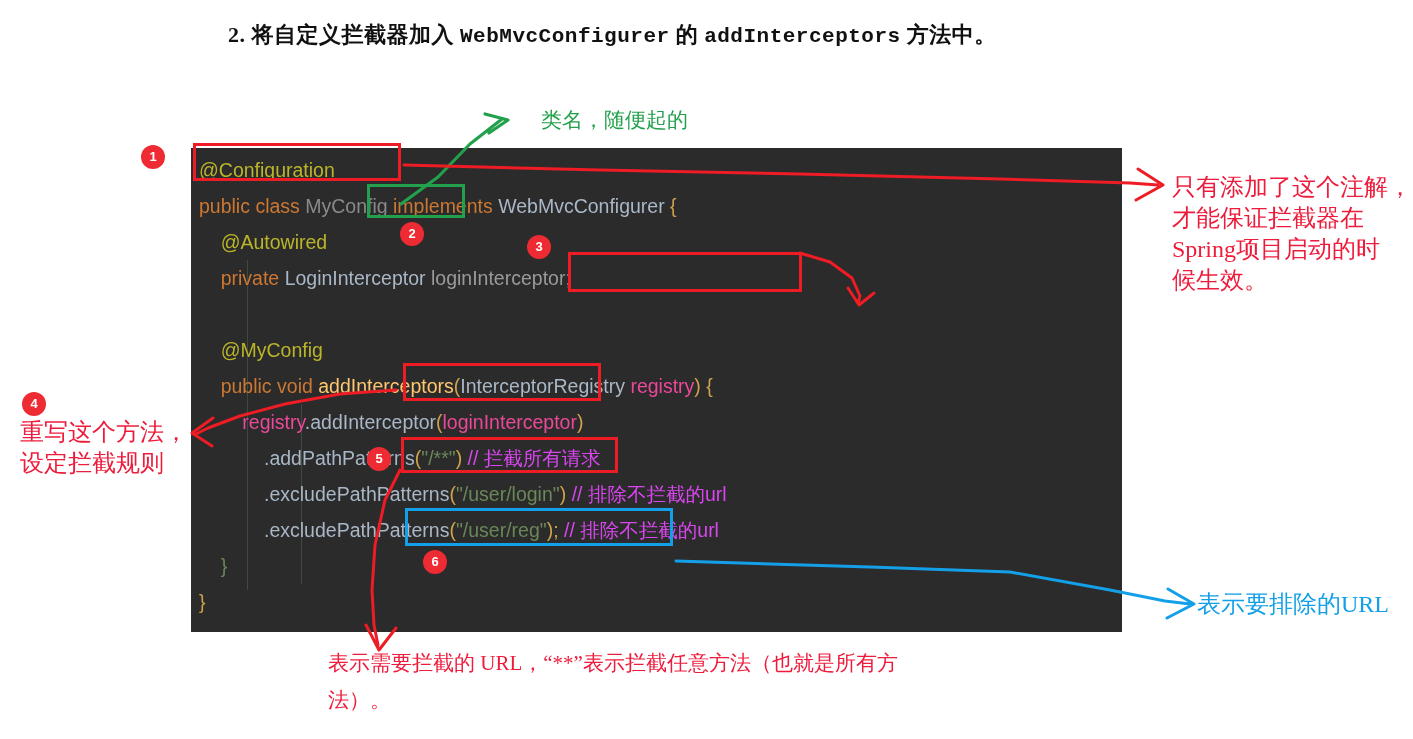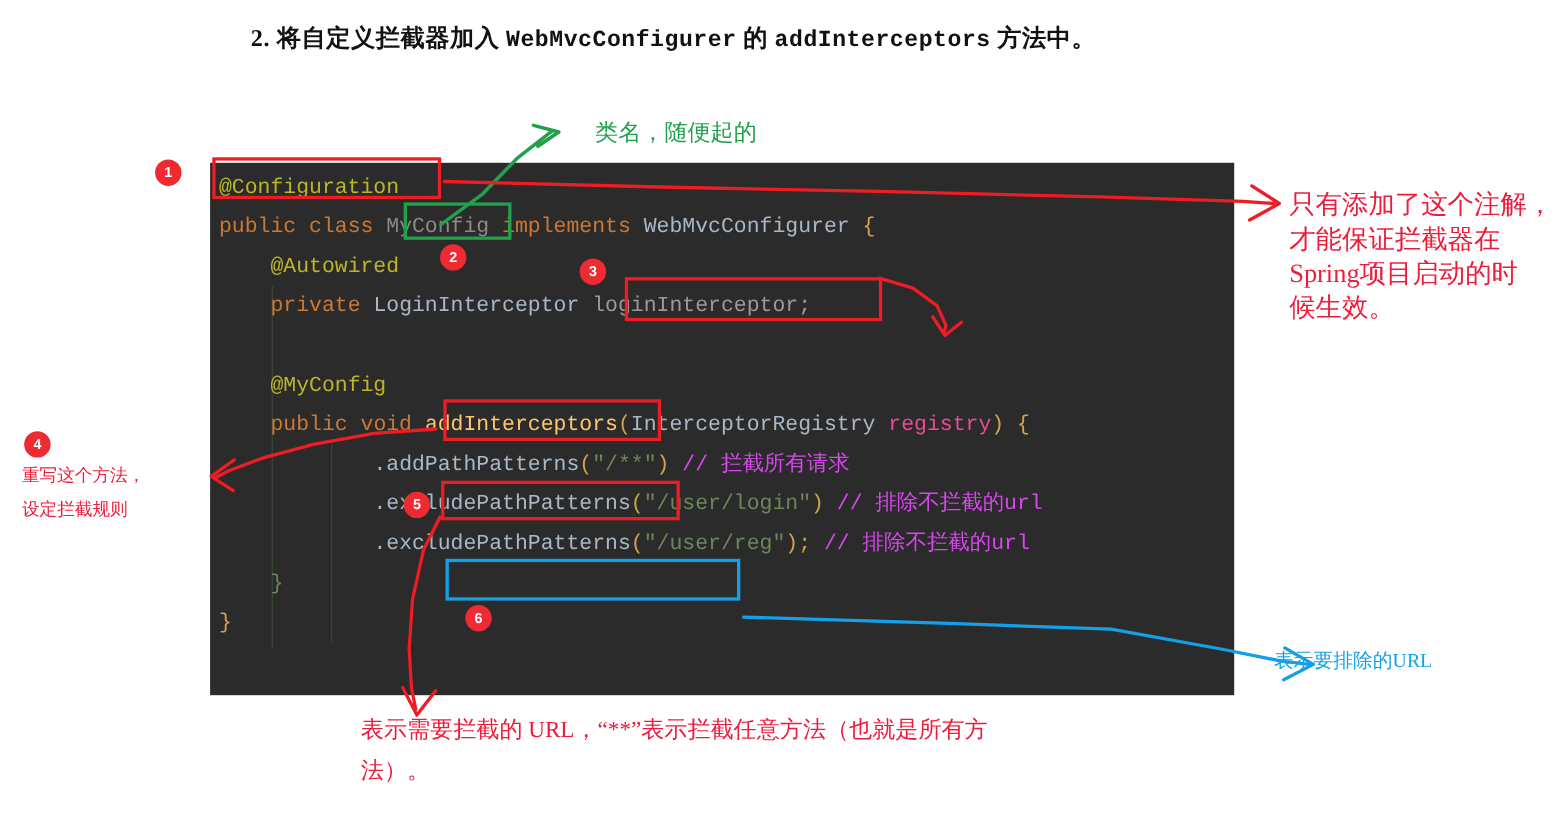--- a/index.html
+++ b/index.html
@@ -37,21 +37,21 @@
   }
 
   
   #code-block {
     position: absolute;
     left: 191px;
     top: 148px;
     width: 931px;
     height: 484px;
     background: #2b2b2b;
-    font-family: Liberation Mono, monospace;
+    font-family: Liberation Sans, sans-serif;
     font-size: 19.5px;
     line-height: 36px;
     color: #a9b7c6;
     overflow: hidden;
   }
   #code-lines {
     position: absolute;
     left: 0;
     top: 4px;
     width: 100%;
@@ -119,29 +119,29 @@
   }
   .anno-red   { color: #ee1c3c; }
   .anno-green { color: #22a04b; }
   .anno-blue  { color: #14a0e8; }
 
   #anno-classname { left: 541px; top: 106px; font-size: 21px; }
   #anno-right {
     left: 1172px; top: 172px; font-size: 24px; line-height: 31px;
   }
   #anno-left {
-    left: 20px; top: 417px; font-size: 16px; line-height: 31px;
+    left: 20px; top: 417px; font-size: 24px; line-height: 31px;
   }
   #anno-inline {
     left: 490px; top: 308px; font-size: 19.5px; line-height: 28px;
   }
   #anno-bottom {
     left: 328px; top: 632px; font-size: 21px; line-height: 37px; margin-top: 13px;
   }
-  #anno-blue-right { left: 1158px; top: 588px; font-size: 18px; text-align: center; }
+  #anno-blue-right { left: 1197px; top: 588px; font-size: 24px; text-align: center; }
 
   svg.overlay {
     position: absolute;
     left: 0;
     top: 0;
     width: 1413px;
     height: 739px;
     pointer-events: none;
   }
 </style>
@@ -168,20 +168,21 @@
       <div class="cline">    <span class="t-ann">@Autowired</span></div>
 
       <div class="cline">    <span class="t-kw">private</span> <span class="t-type">LoginInterceptor</span> <span class="t-field">loginInterceptor;</span></div>
 
       <div class="cline"> </div>
 
       <div class="cline">    <span class="t-ann">@MyConfig</span></div>
 
       <div class="cline">    <span class="t-kw">public</span> <span class="t-kw">void</span> <span class="t-meth">addInterceptors</span><span class="t-paren">(</span><span class="t-type">InterceptorRegistry</span> <span class="t-var">registry</span><span class="t-paren">)</span> <span class="t-brace">{</span></div>
 
+      <div class="cline">        <span class="t-var">registry</span><span class="t-mcall">.addInterceptor</span><span class="t-paren">(</span><span class="t-var">loginInterceptor</span><span class="t-paren">)</span></div>
 
       <div class="cline">            <span class="t-mcall">.addPathPatterns</span><span class="t-paren">(</span><span class="t-str">"/**"</span><span class="t-paren">)</span> <span class="t-cmt">// 拦截所有请求</span></div>
 
       <div class="cline">            <span class="t-mcall">.excludePathPatterns</span><span class="t-paren">(</span><span class="t-str">"/user/login"</span><span class="t-paren">)</span> <span class="t-cmt">// 排除不拦截的url</span></div>
 
       <div class="cline">            <span class="t-mcall">.excludePathPatterns</span><span class="t-paren">(</span><span class="t-str">"/user/reg"</span><span class="t-paren">);</span> <span class="t-cmt">// 排除不拦截的url</span></div>
 
       <div class="cline">    <span class="t-brace-g">}</span></div>
 
       <div class="cline"><span class="t-brace">}</span></div>

